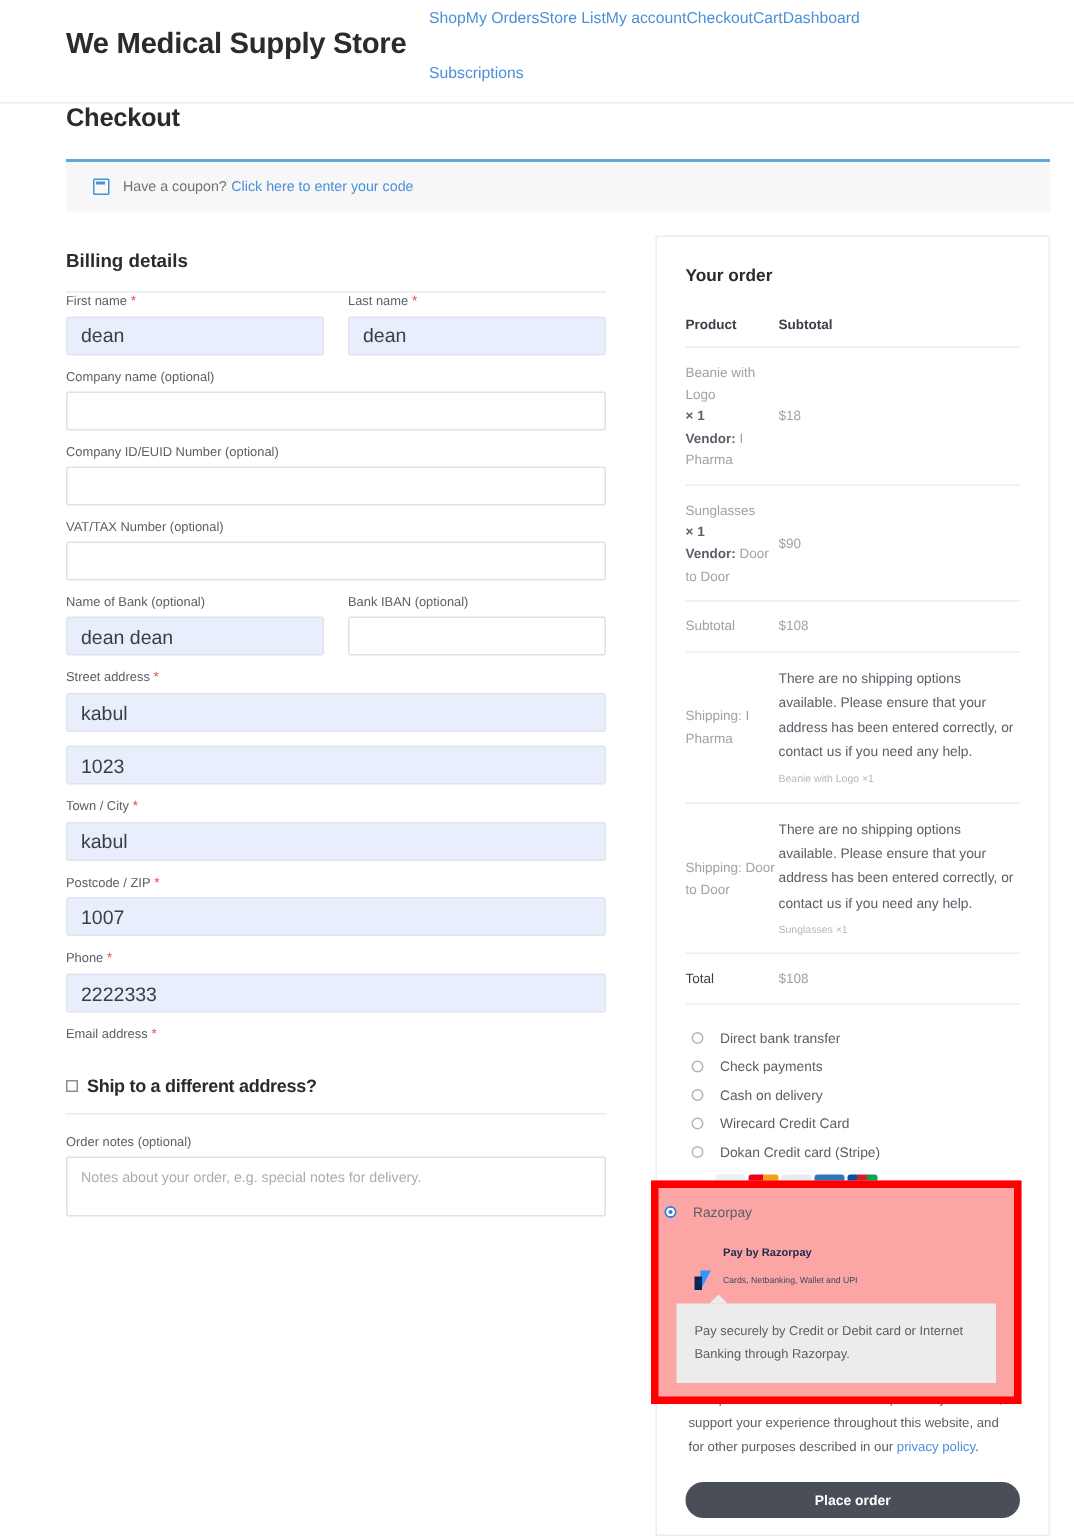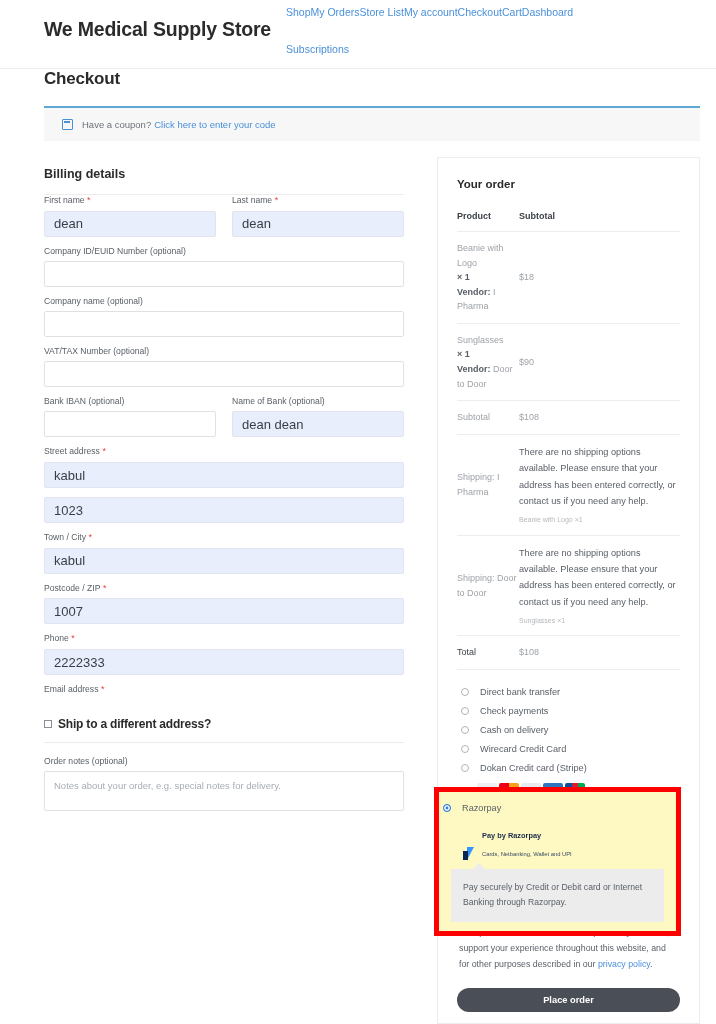--- a/index.html
+++ b/index.html
@@ -274,21 +274,21 @@
   .ic-disc { background: #e8eaed; color: #6b6e73; }
   .ic-amex { background: #2e77bc; color: #fff; font-size: 4px; }
   .ic-jcb { background: linear-gradient(90deg,#0b4ea2 0 33%,#d51f2a 33% 66%,#00a651 66% 100%); }
 
   
   .razor-highlight {
     position: absolute;
     left: -4px; top: 629px;
     width: 247px;
     border: 5px solid #ff0000;
-    background: #fef9c3;
+    background: #fca5a5;
     padding: 7px 0 9px 0;
   }
   .razor-logo-row {
     display: flex;
     align-items: flex-end;
     gap: 6px;
     margin: 6px 0 0 24px;
   }
   .razor-mark {
     width: 13px; height: 13px;
@@ -400,42 +400,42 @@
       <label class="flabel"><span>First name</span><span class="req"> *</span></label>
       <input class="finput filled" value="dean" style="">
     </div>
     <div class="field">
       <label class="flabel"><span>Last name</span><span class="req"> *</span></label>
       <input class="finput filled" value="dean" style="">
     </div>
   </div>
 
   <div class="field">
+    <label class="flabel">Company name (optional)</label>
+    <input class="finput" value="" style="">
+  </div>
+
+  <div class="field">
     <label class="flabel">Company ID/EUID Number (optional)</label>
     <input class="finput" value="" style="">
   </div>
 
   <div class="field">
-    <label class="flabel">Company name (optional)</label>
-    <input class="finput" value="" style="">
-  </div>
-
-  <div class="field">
     <label class="flabel">VAT/TAX Number (optional)</label>
     <input class="finput" value="" style="">
   </div>
 
   <div class="field-row">
+    <div class="field">
+      <label class="flabel">Name of Bank (optional)</label>
+      <input class="finput filled" value="dean dean" style="">
+    </div>
     <div class="field">
       <label class="flabel">Bank IBAN (optional)</label>
       <input class="finput" value="" style="">
-    </div>
-    <div class="field">
-      <label class="flabel">Name of Bank (optional)</label>
-      <input class="finput filled" value="dean dean" style="">
     </div>
   </div>
 
 
   <div class="field">
     <label class="flabel"><span>Street address</span><span class="req"> *</span></label>
     <input class="finput filled" value="kabul" style="">
   </div>
 
   <div class="field">

